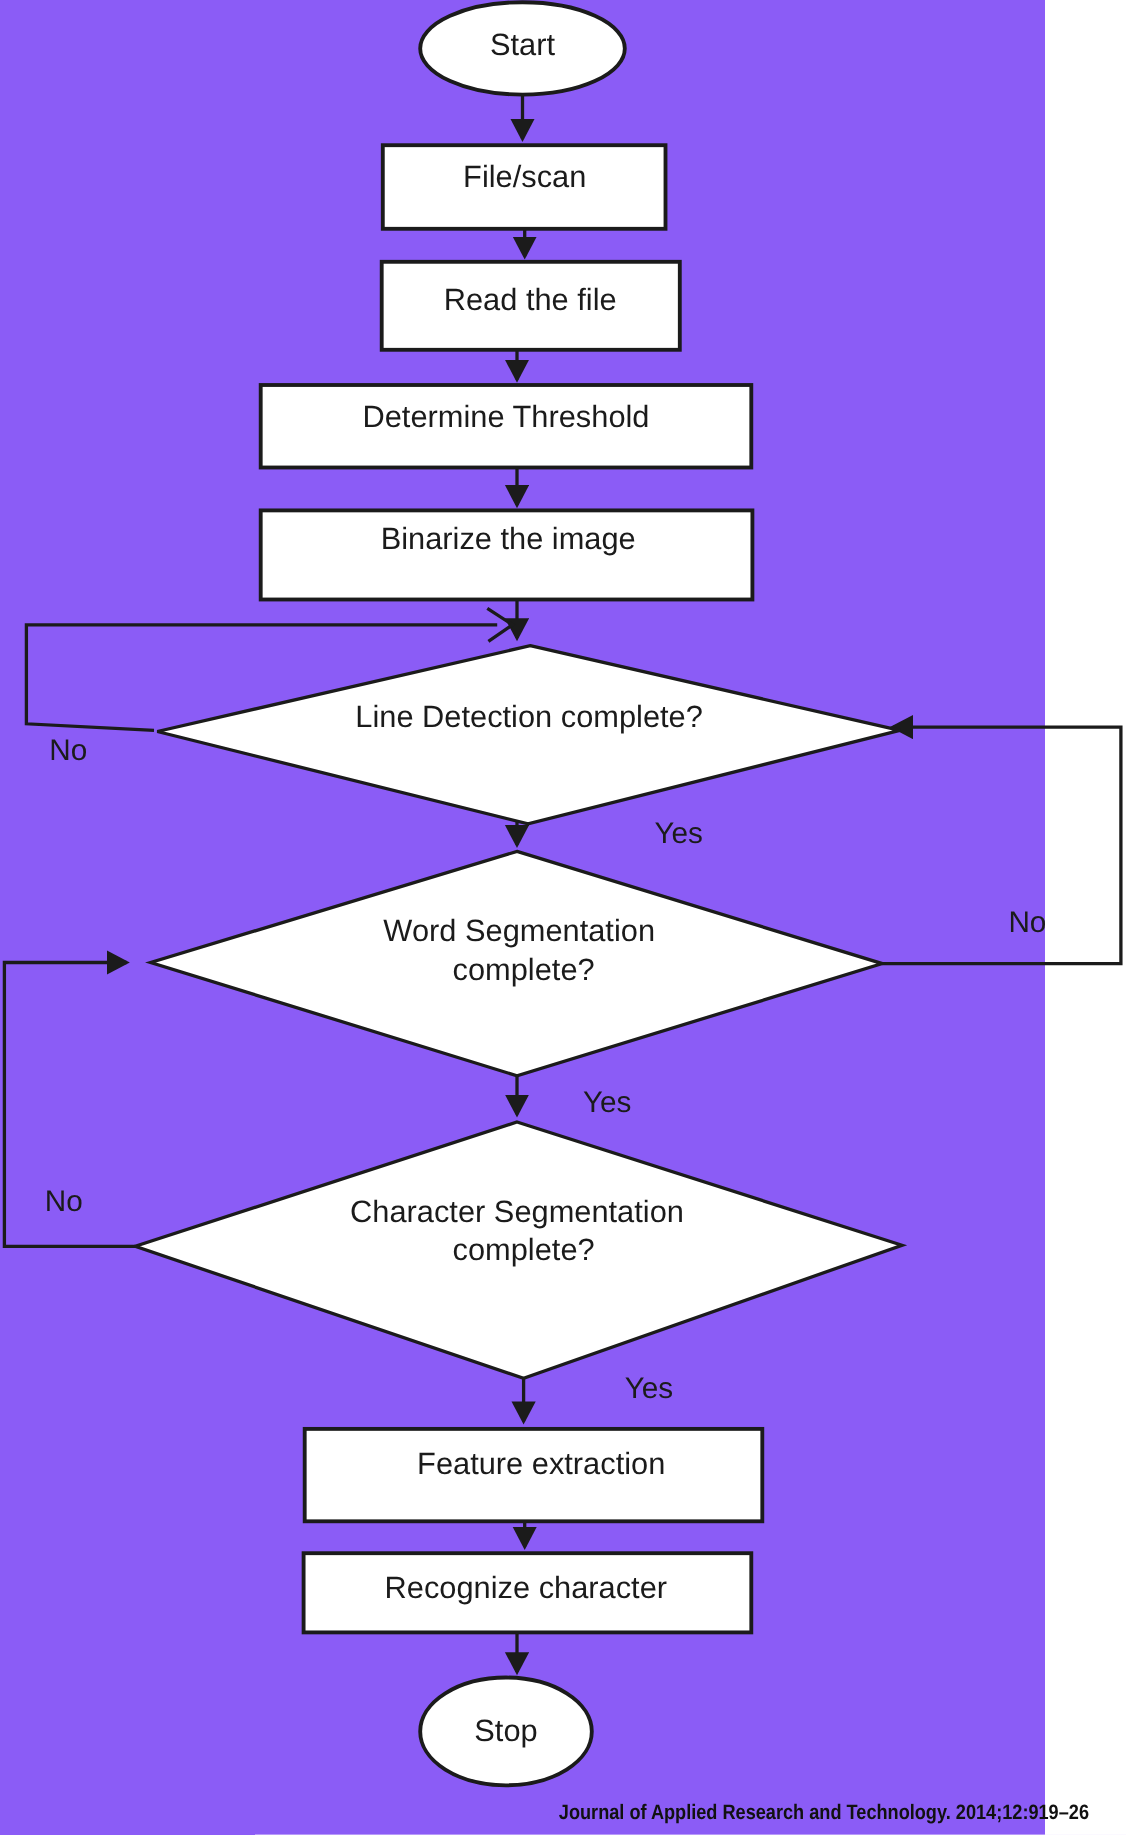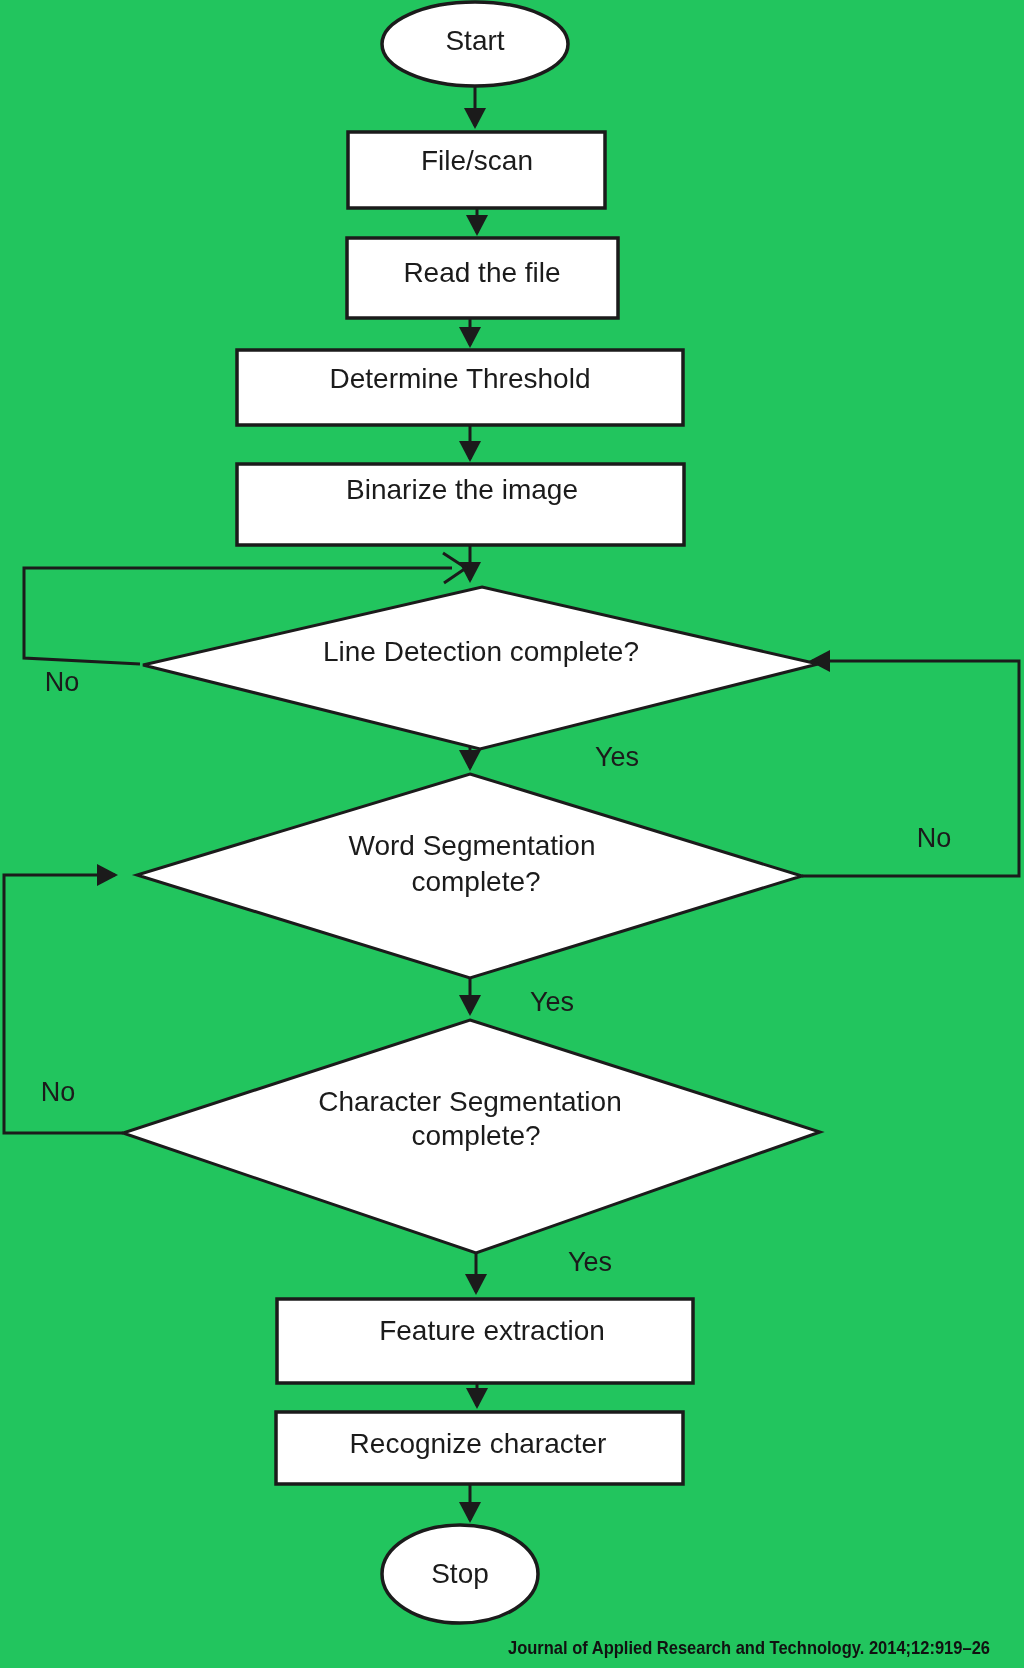--- a/index.html
+++ b/index.html
@@ -1,16 +1,16 @@
 <!DOCTYPE html>
 <html><head>
 <meta charset="utf-8">
 <style>
   html, body { margin: 0; padding: 0; background: #ffffff; }
-  .page { width: 1024px; height: 1668px; position: relative; background: #22c55e; }
+  .page { width: 950px; height: 1668px; position: relative; background: #8b5cf6; }
   svg { display: block; }
   .shape { fill: #ffffff; stroke: #1b1b1b; }
   .edge { fill: none; stroke: #1b1b1b; stroke-width: 3; }
   .lbl {
     font-family: "Liberation Sans", sans-serif;
     font-size: 28px;
     fill: #1b1b1b;
     text-anchor: middle;
   }
   .edge-lbl {

